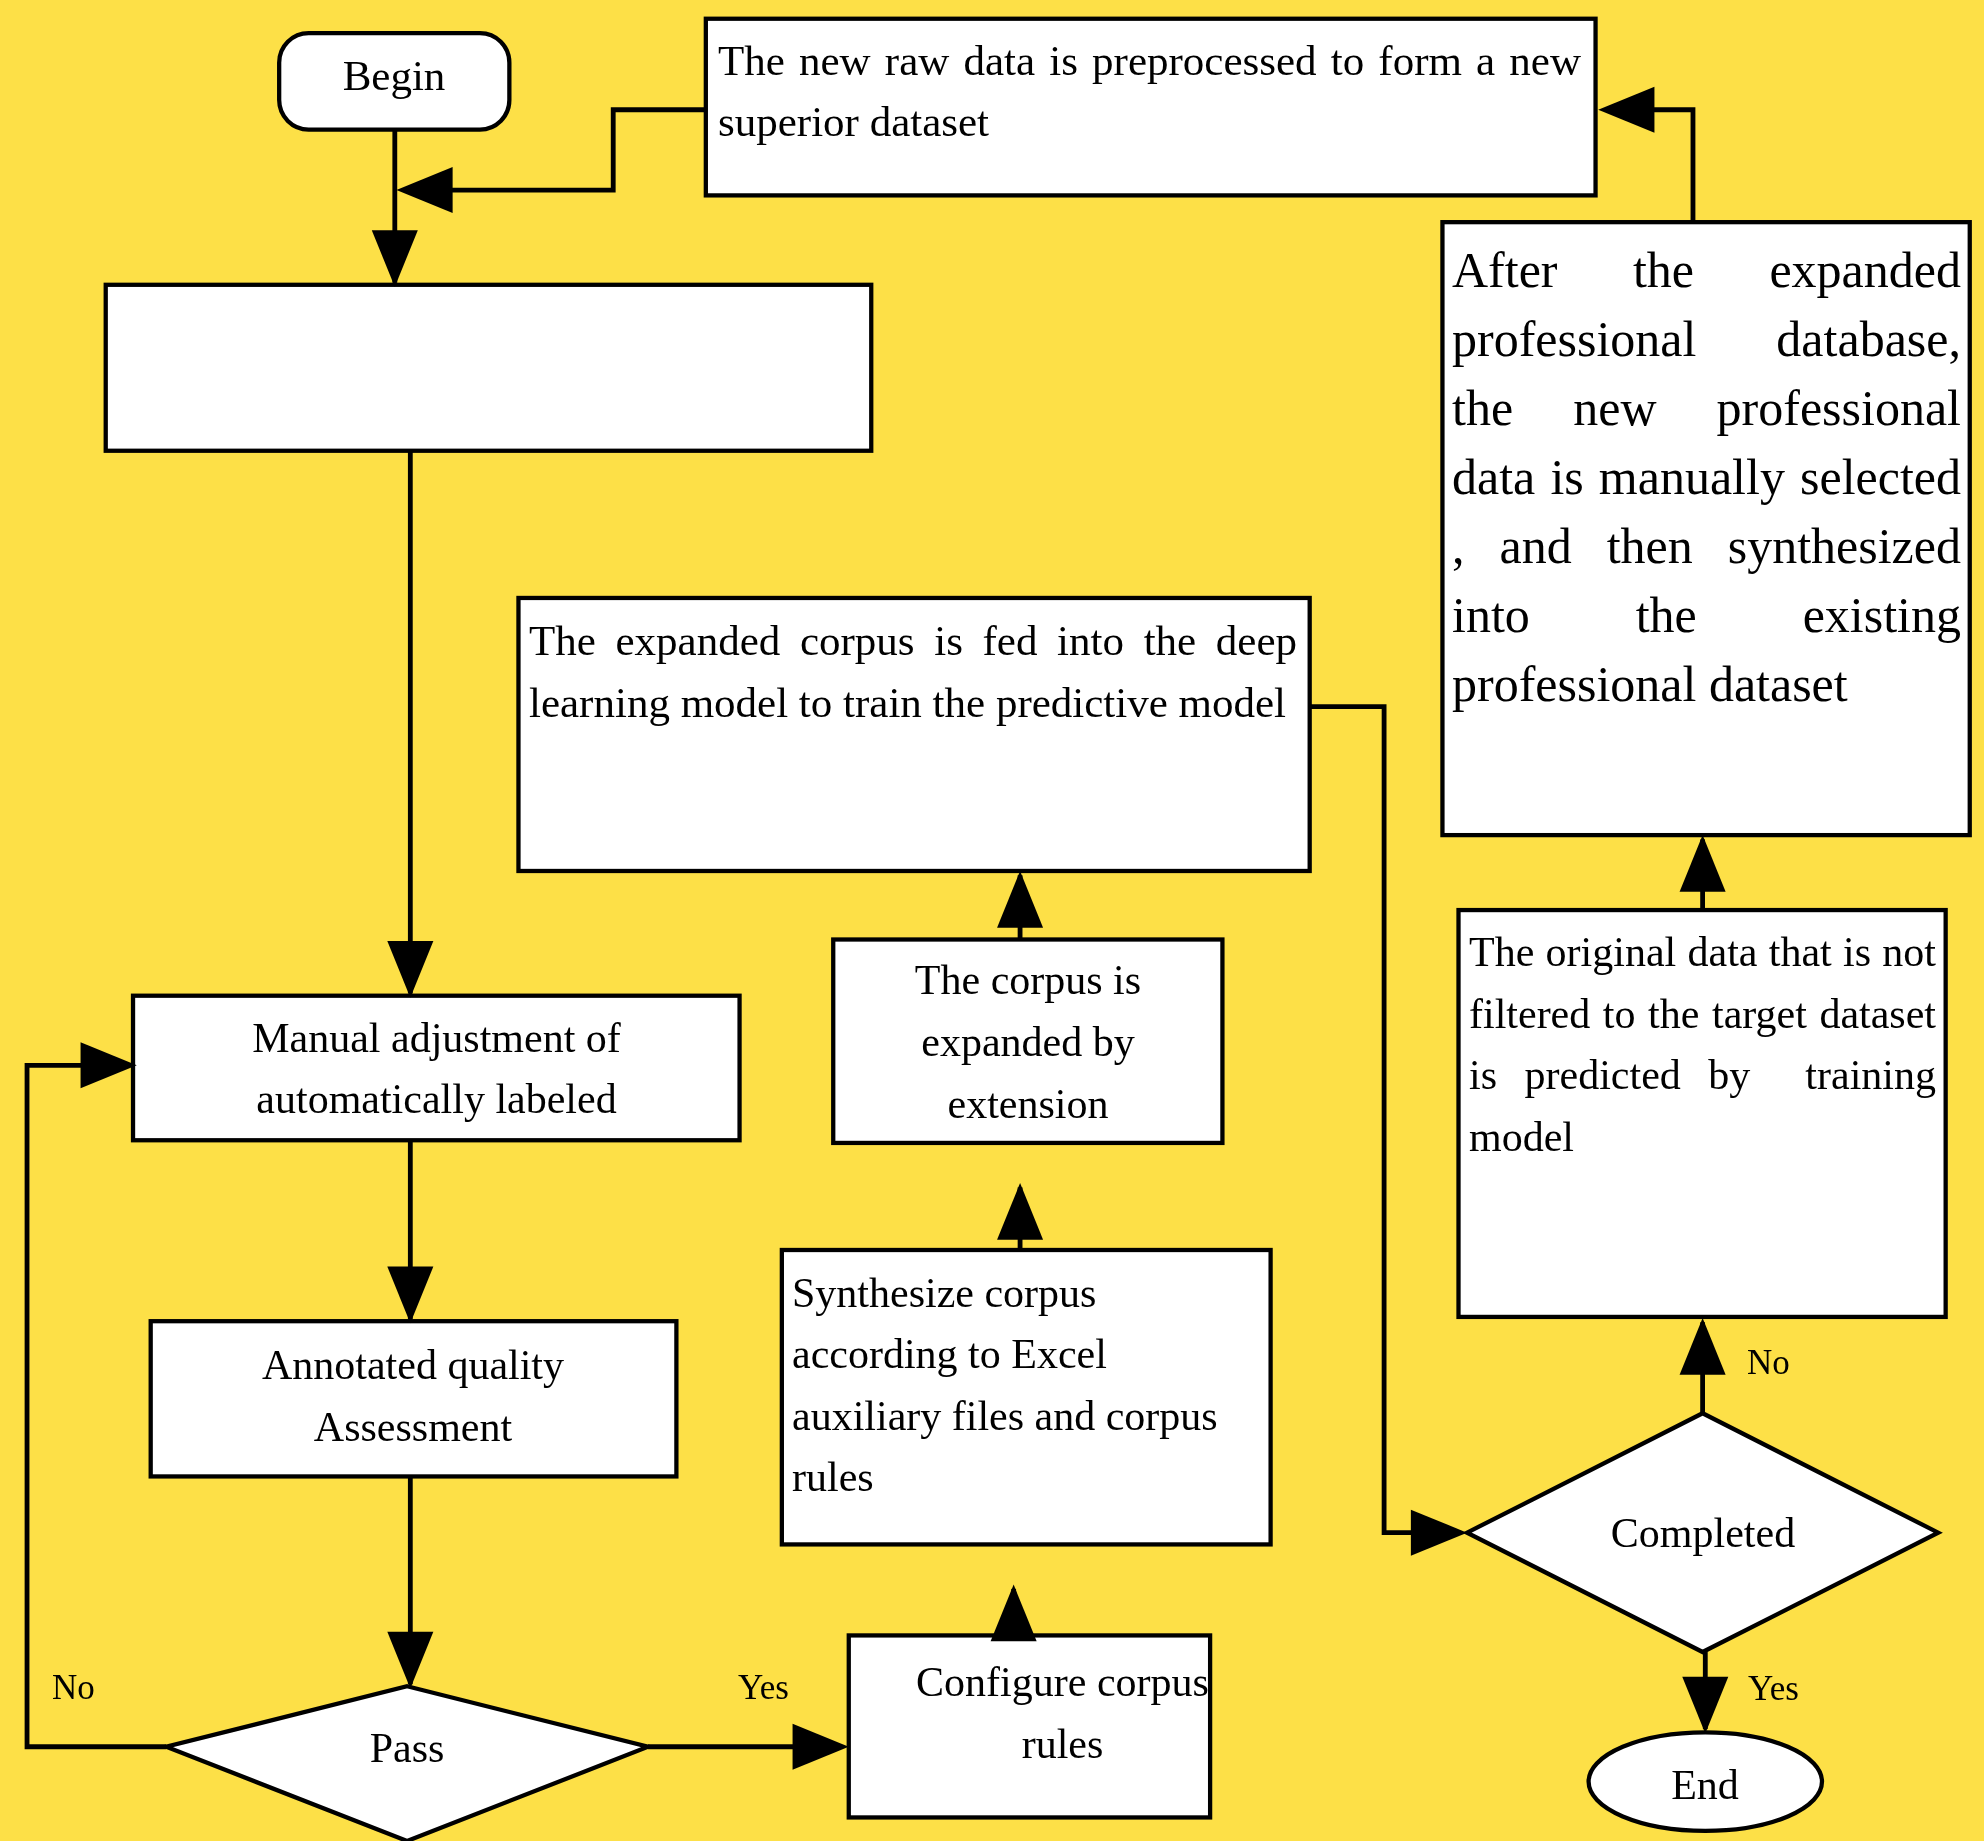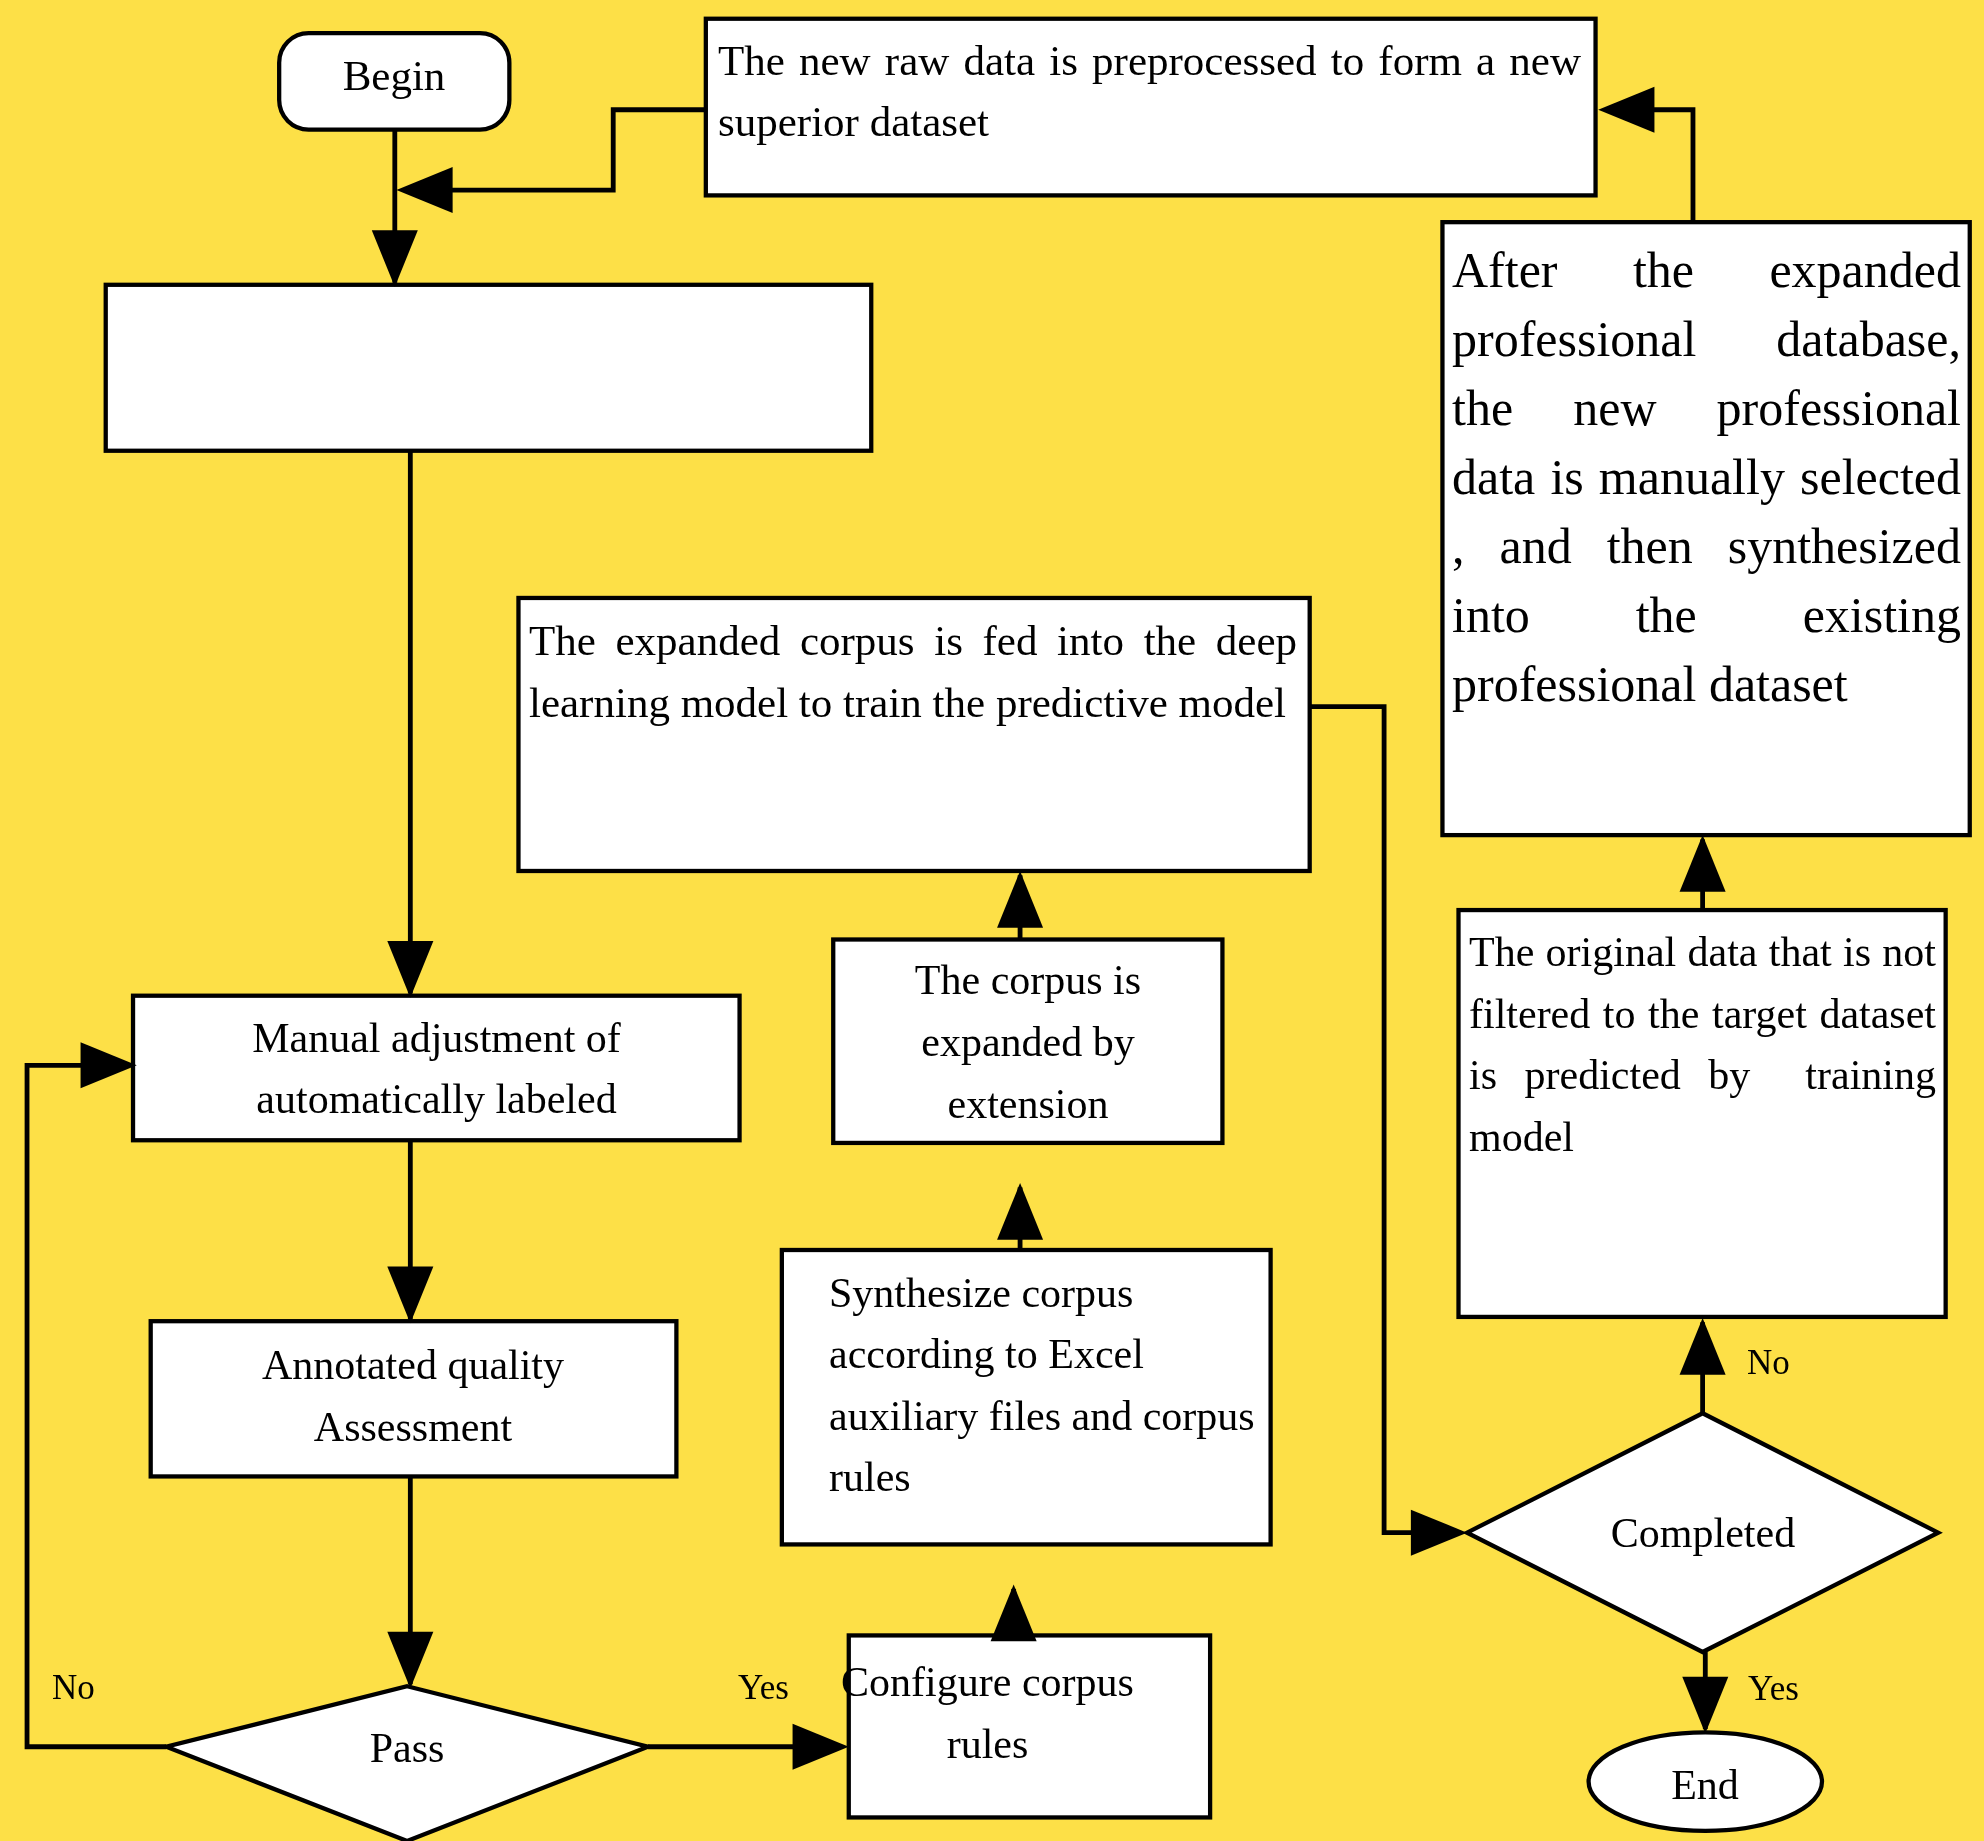--- a/index.html
+++ b/index.html
@@ -45,21 +45,20 @@
   }
   .lbl.just {
     text-align: justify;
     text-align-last: left;
   }
   .lbl.center {
     text-align: center;
   }
   .lbl.left {
     text-align: left;
-    margin-left: 37px;
   }
   .edge-lbl {
     position: absolute;
     color: #000000;
     font-size: 35px;
     line-height: 1;
     font-family: "Liberation Serif", "DejaVu Serif", serif;
   }
 </style>
 </head>
@@ -159,21 +158,21 @@
   <div class="lbl center" style="left:161px; top:1334px; width:504px; font-size:42px; line-height:1.48;">Annotated quality Assessment</div>
 
   <div class="lbl just" style="left:1469px; top:922px; width:467px; font-size:42px; line-height:1.47;">The original data that is not filtered to the target dataset is predicted by  training model</div>
 
   <div class="lbl left" style="left:792px; top:1263px; width:469px; font-size:42px; line-height:1.46;">Synthesize corpus according to Excel auxiliary files and corpus rules</div>
 
   <div class="lbl center" style="left:1553px; top:1510px; width:300px; font-size:42px; line-height:1.1;">Completed</div>
 
   <div class="lbl center" style="left:300px; top:1725px; width:214px; font-size:42px; line-height:1.1;">Pass</div>
 
-  <div class="lbl center" style="left:815px; top:1651px; width:345px; font-size:42px; line-height:1.48;">Configure corpus rules</div>
+  <div class="lbl center" style="left:890px; top:1651px; width:345px; font-size:42px; line-height:1.48;">Configure corpus rules</div>
 
   <div class="lbl center" style="left:1598px; top:1762px; width:214px; font-size:42px; line-height:1.1;">End</div>
 
   <div class="edge-lbl" style="left:52px; top:1670px;">No</div>
 
   <div class="edge-lbl" style="left:738px; top:1670px;">Yes</div>
 
   <div class="edge-lbl" style="left:1747px; top:1345px;">No</div>
 
   <div class="edge-lbl" style="left:1748px; top:1671px;">Yes</div>

